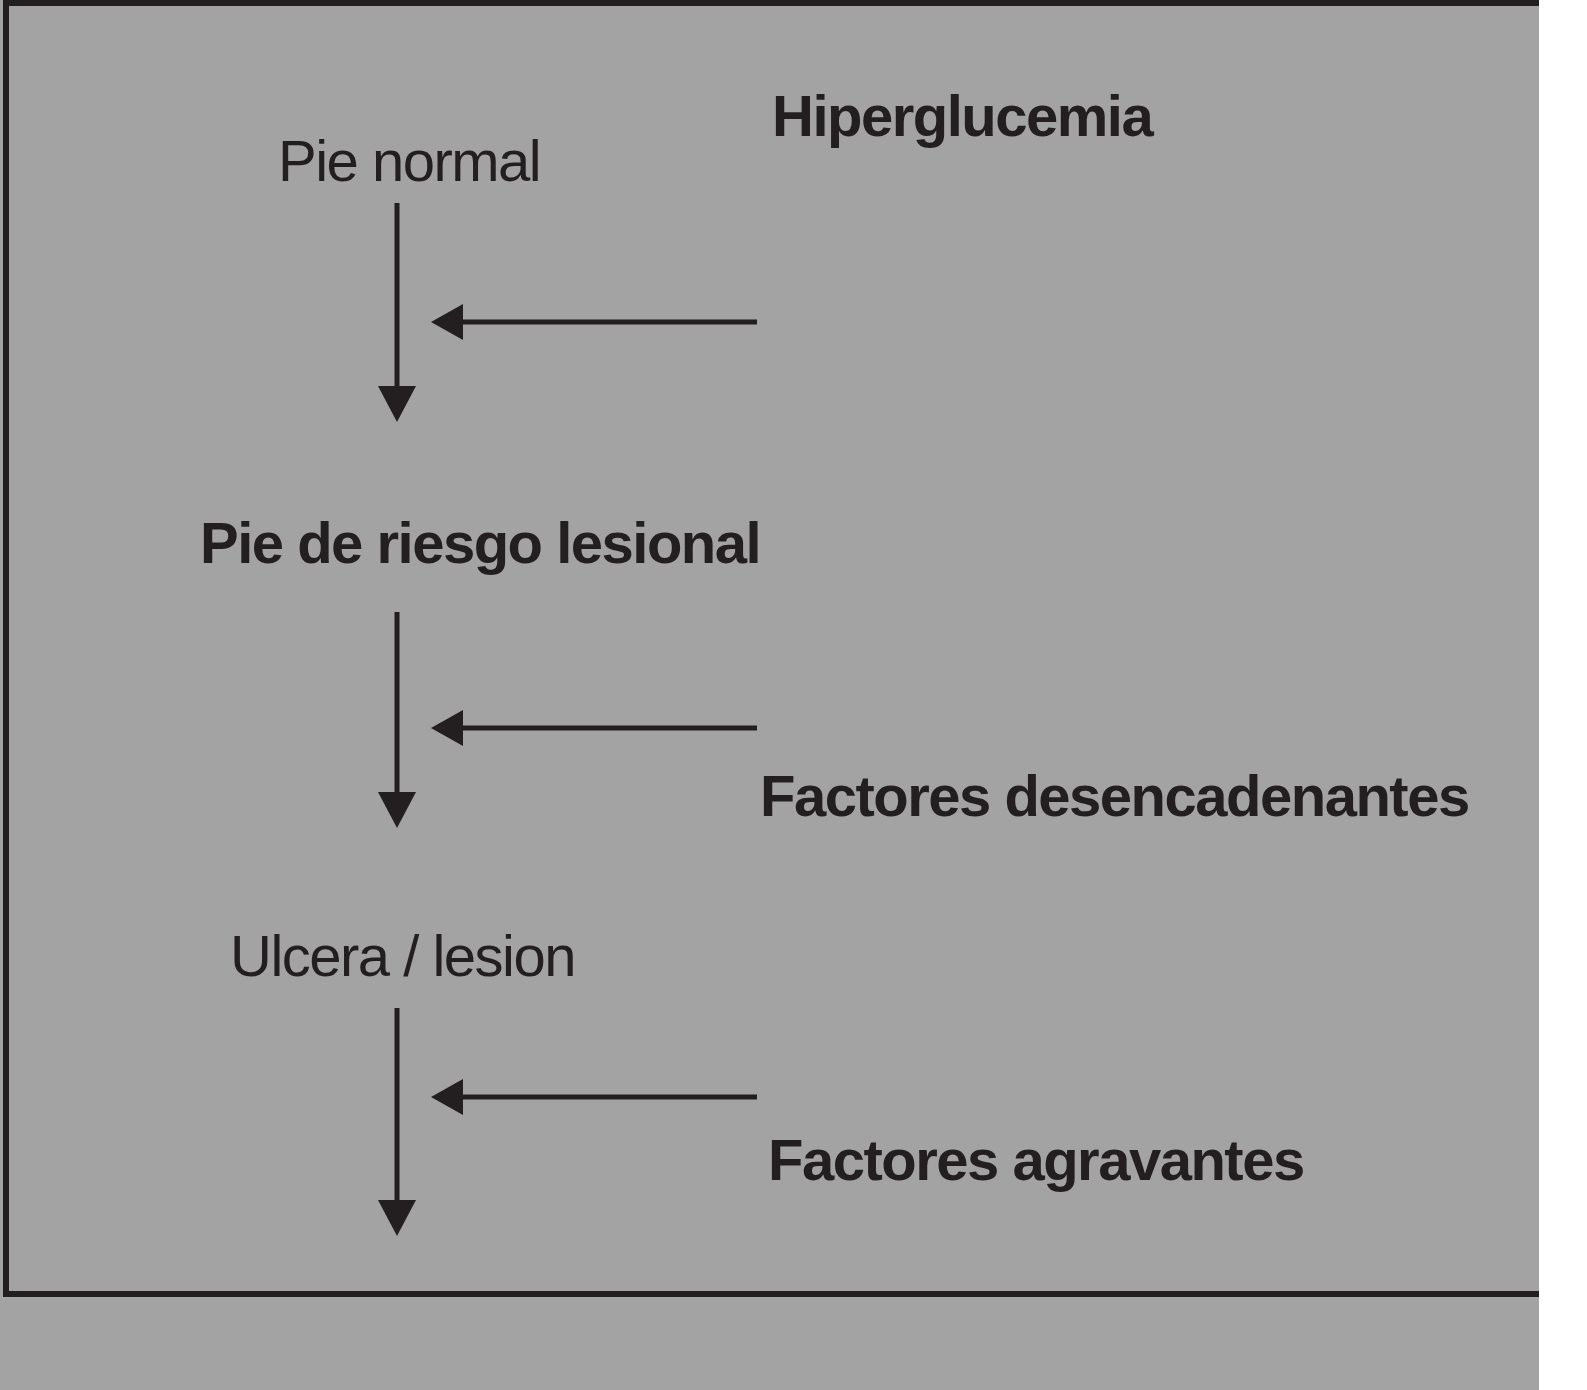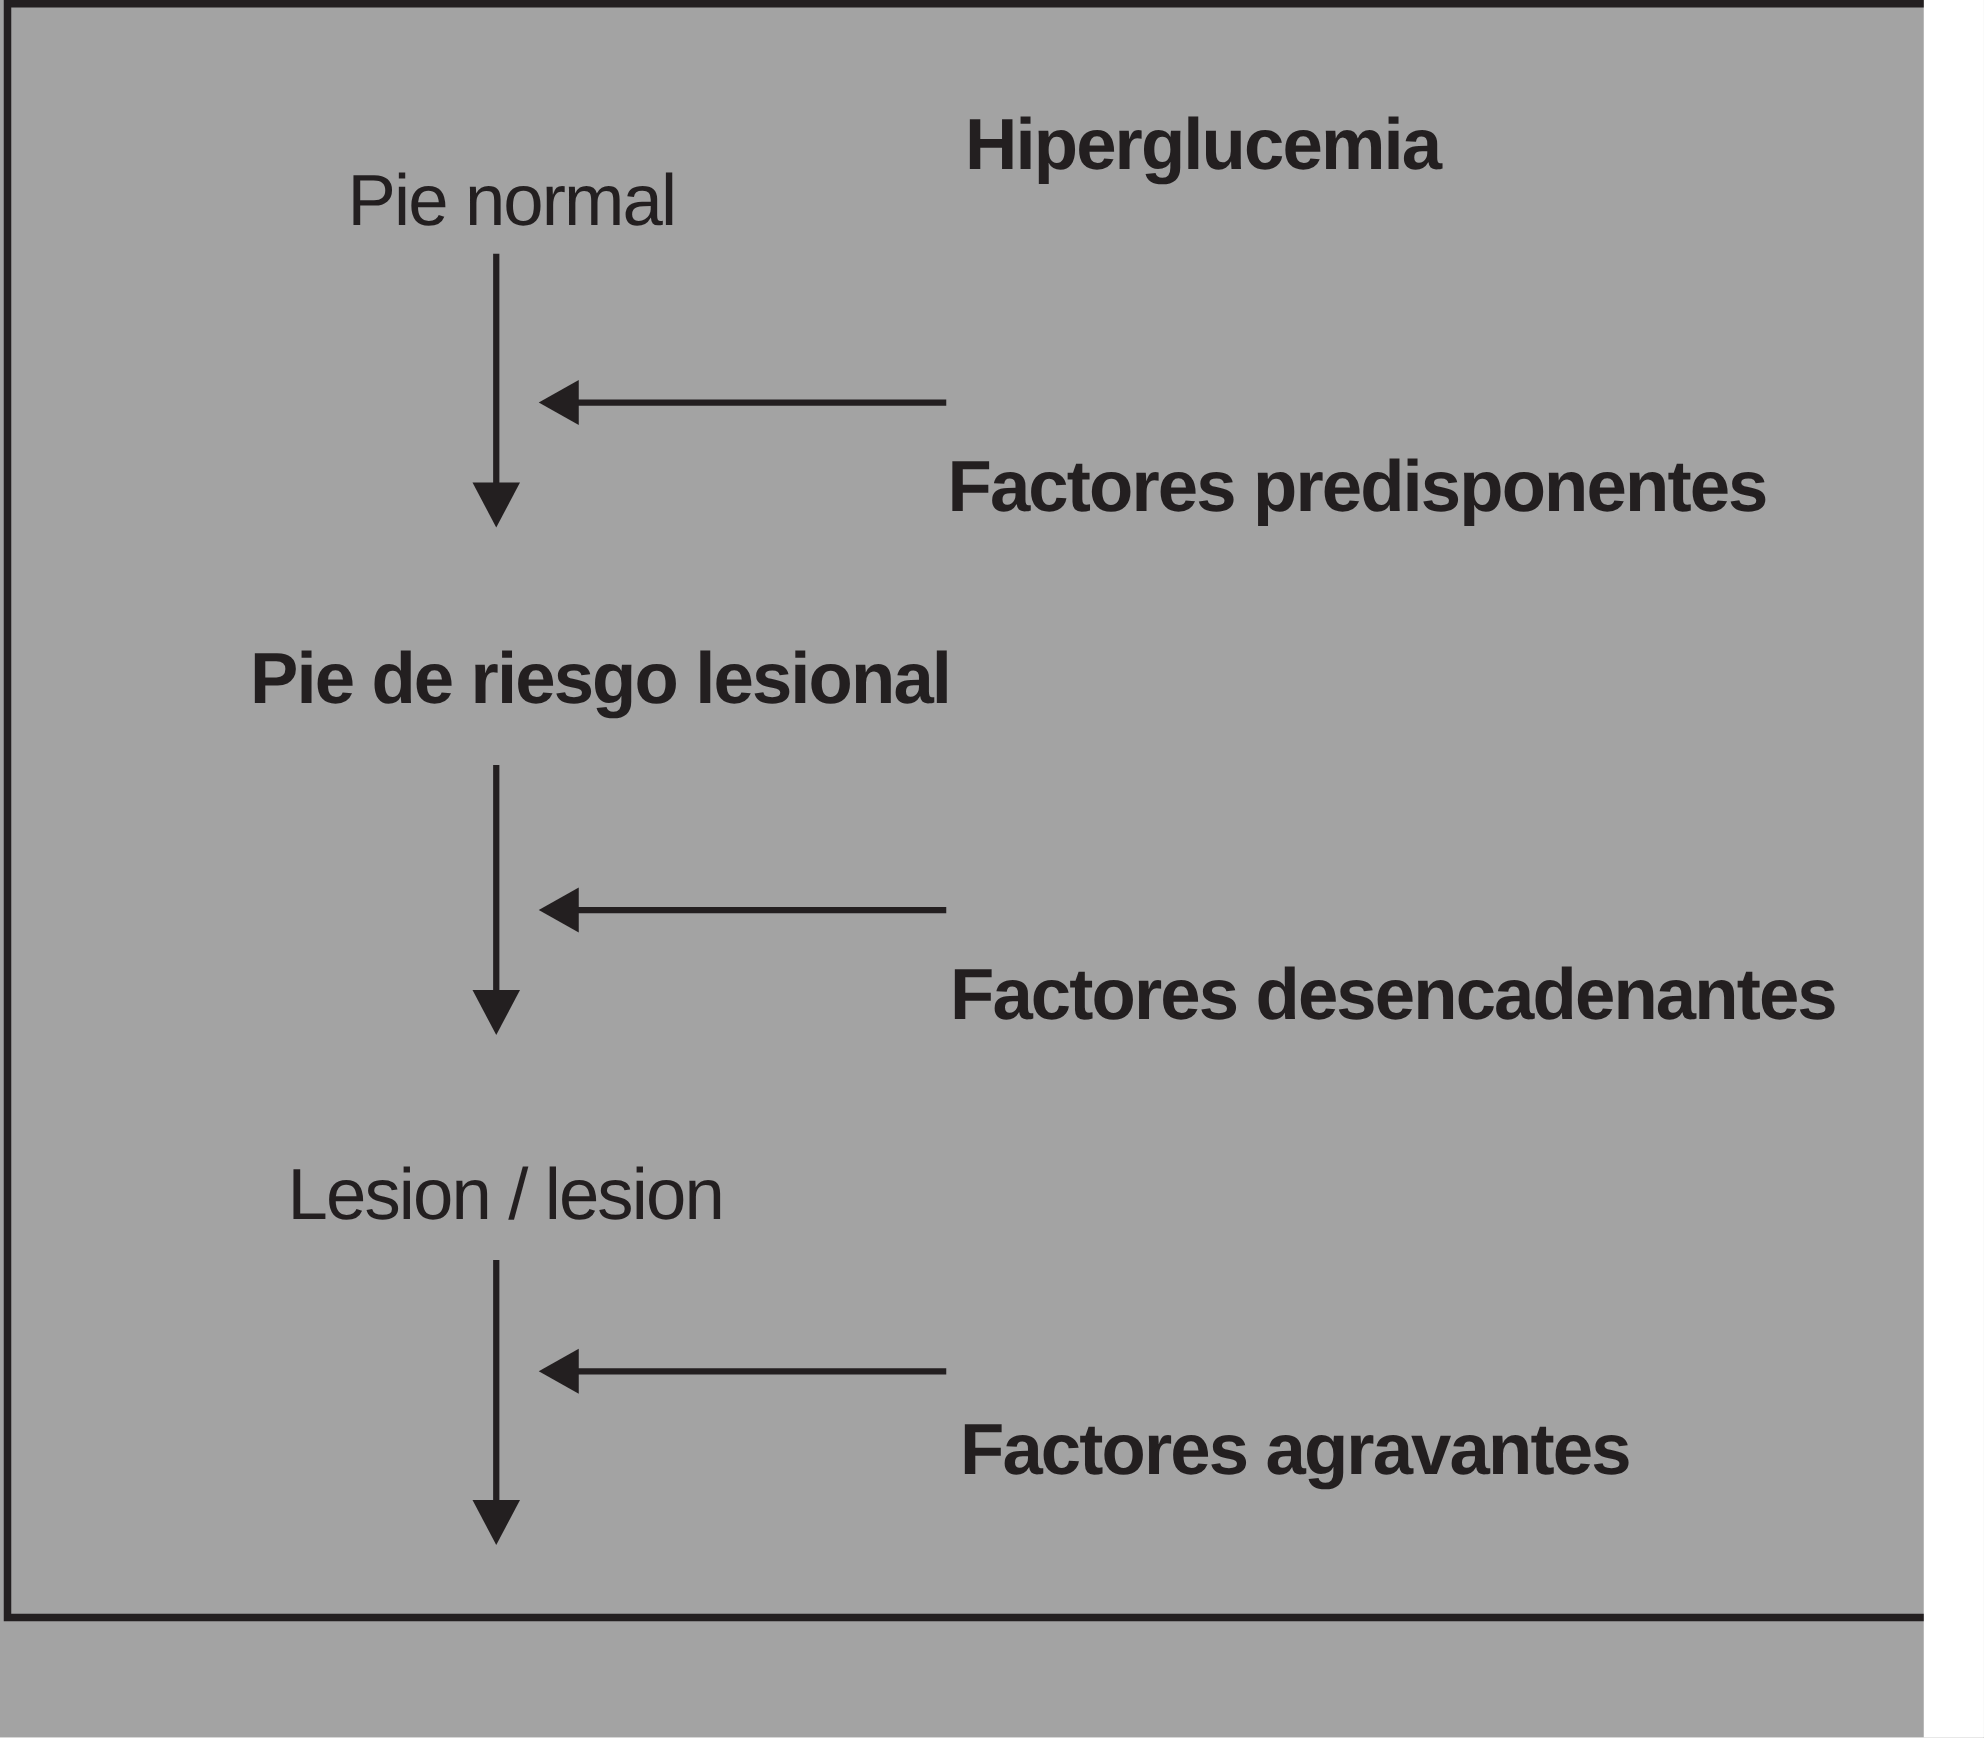--- a/index.html
+++ b/index.html
@@ -50,23 +50,22 @@
 <div class="canvas">
 
   <div class="frame"></div>
 
   <div class="label bold" style="left:772px; top:87px;">Hiperglucemia</div>
 
   <div class="label" style="left:278px; top:132px;text-align:right;">Pie normal</div>
 
   <div class="label" style="left:200px; top:514px;font-weight:bold;">Pie de riesgo lesional</div>
 
-  <div class="label" style="left:230px; top:927px;">Lesion / lesion</div>
+  <div class="label" style="left:230px; top:927px;">Ulcera / lesion</div>
 
-  <div class="label bold" style="left:758px; top:361px;">Factores predisponentes</div>
 
   <div class="label bold" style="left:760px; top:767px;">Factores desencadenantes</div>
 
   <div class="label bold" style="left:768px; top:1131px;">Factores agravantes</div>
 
 
   <svg class="arrow-layer" viewBox="0 0 1587 1390" xmlns="http://www.w3.org/2000/svg">
 
     <g>
       <line x1="397" y1="203" x2="397" y2="390" stroke="#231f20" stroke-width="5"></line>

